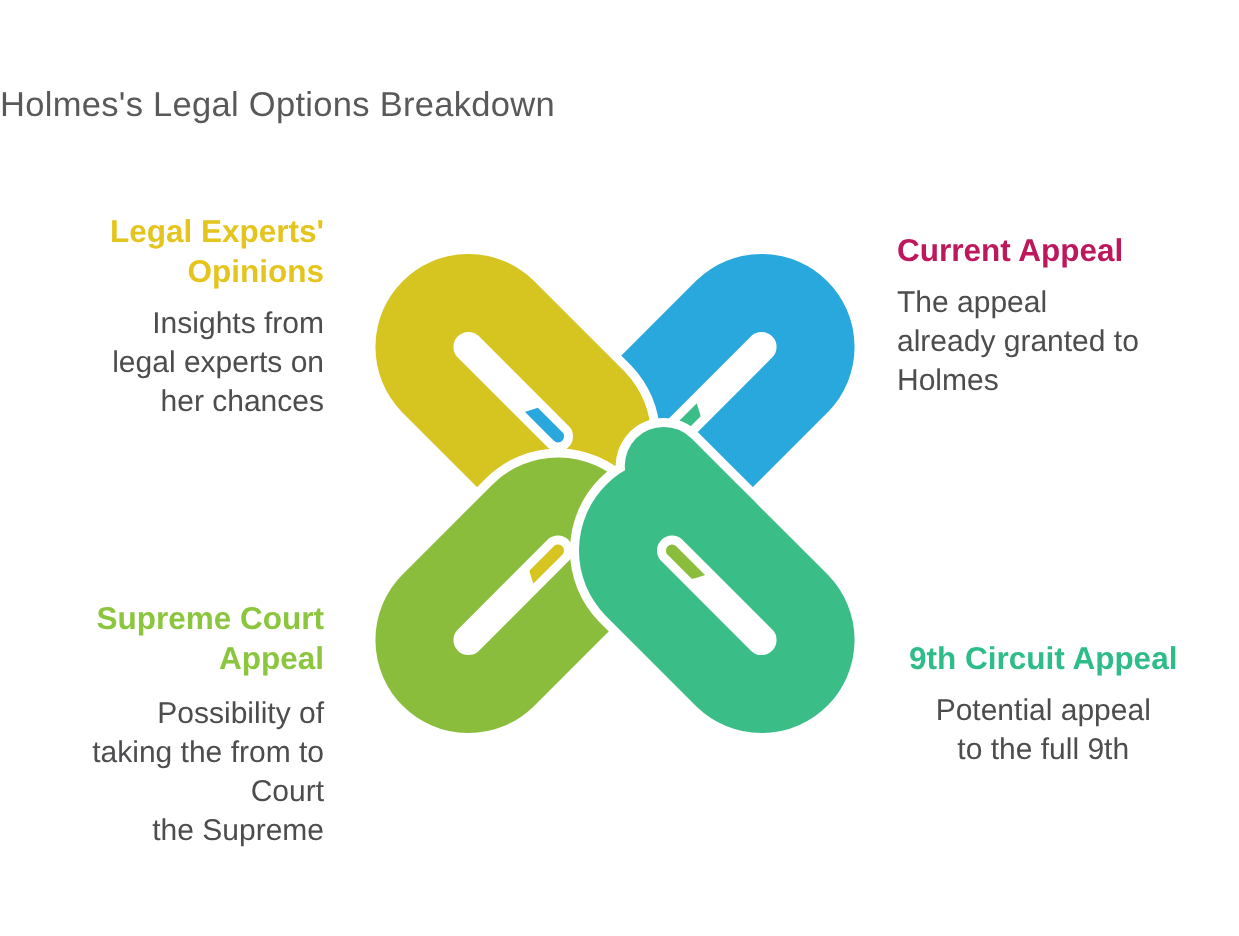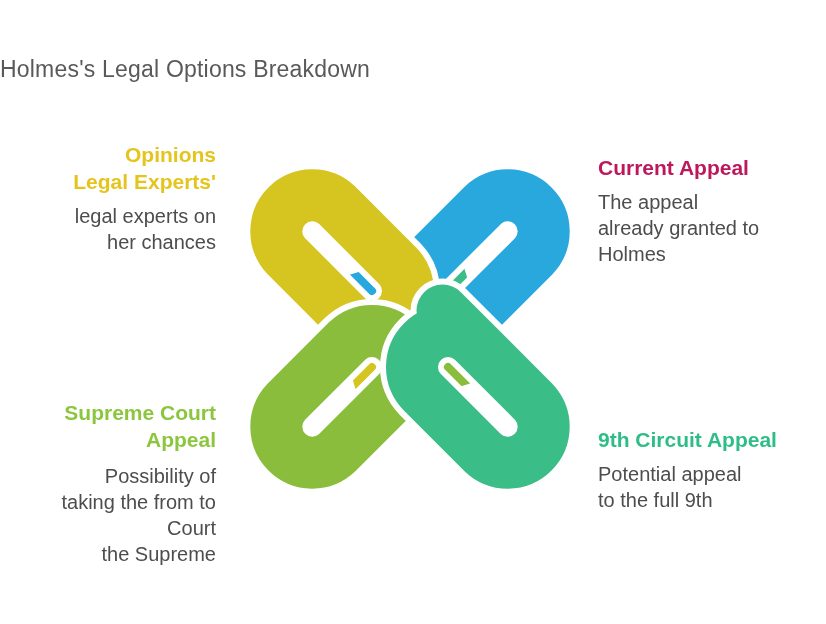--- a/index.html
+++ b/index.html
@@ -17,21 +17,21 @@
   .text-block .heading{
     font-size:21px;font-weight:700;line-height:27px;
   }
   .text-block .body{
     margin-top:8px;font-size:20px;font-weight:400;color:#4d4d4f;line-height:26px;
   }
   .block-top-left{right:610px;top:141px;width:205px;text-align:right;}
   .block-top-right{left:598px;top:154px;width:200px;text-align:left;}
   .block-bottom-left{right:610px;top:399px;width:215px;text-align:right;}
   .block-bottom-left .body{margin-top:10px;text-align:right;}
-  .block-bottom-right{left:598px;top:426px;width:195px;text-align:left;}
+  .block-bottom-right{left:598px;top:426px;width:195px;text-align:center;}
   .knot-wrap{position:absolute;left:248px;top:166px;width:330px;height:330px;}
   .knot-wrap svg{display:block;}
   .casing{fill:none;stroke:#ffffff;stroke-width:64;stroke-linecap:round;stroke-linejoin:round;}
   .band{fill:none;stroke-width:52;stroke-linecap:round;stroke-linejoin:round;}
 </style>
 </head>
 <body>
 
 <div class="page-title">Holmes's Legal Options Breakdown</div>
 
@@ -74,24 +74,25 @@
 
     <g transform="rotate(180,162,163)">
       <use href="#patchPath" class="casing"></use>
       <use href="#patchPath" class="band" style="stroke: rgb(59, 189, 136);"></use>
     </g>
   </svg>
 </div>
 
 <div class="text-block block-top-left">
   <div class="heading" style="color: rgb(229, 197, 29);">
+    <div>Legal Experts'</div>
     <div>Opinions</div>
-    <div>Legal Experts'</div>
   </div>
   <div class="body">
+    <div>Insights from</div>
     <div>legal experts on</div>
     <div>her chances</div>
   </div>
 </div>
 
 <div class="text-block block-top-right">
   <div class="heading" style="color: #be185d;">
     <div>Current Appeal</div>
   </div>
   <div class="body">

